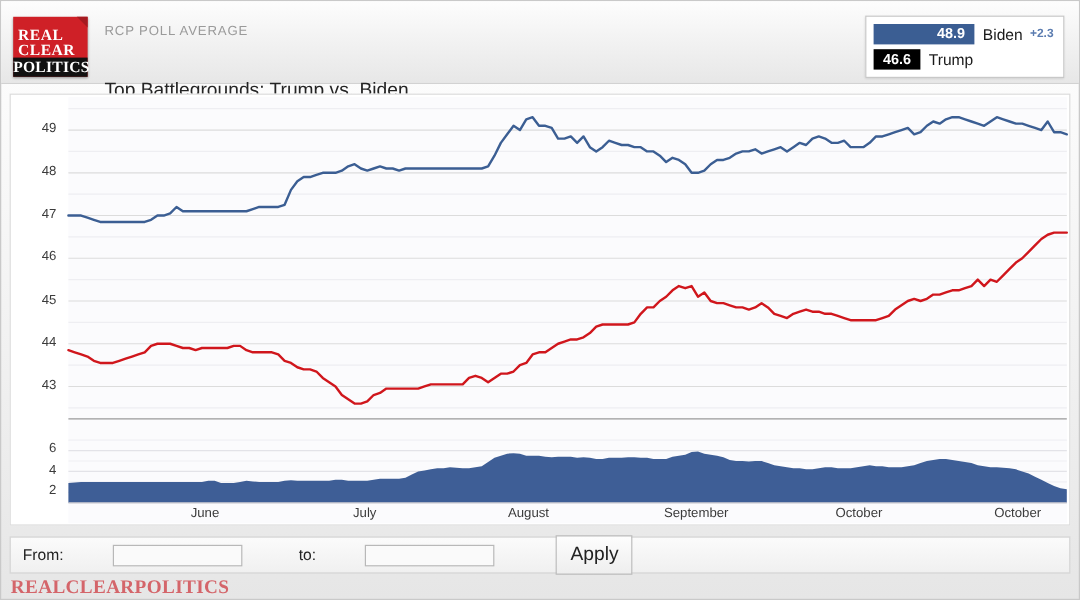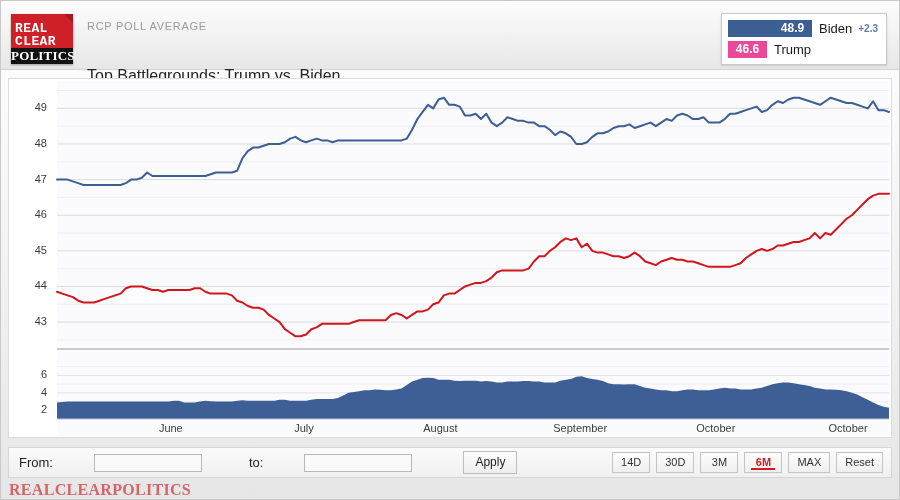--- a/index.html
+++ b/index.html
@@ -51,21 +51,21 @@
     position: absolute;
     right: 0; top: 0;
     width: 0; height: 0;
     border-left: 9px solid transparent;
     border-top: 9px solid #a51a20;
   }
   .logo .l1, .logo .l2 {
     position: absolute;
     left: 4px;
     color: #ffffff;
-    font-family: Liberation Mono, monospace;
+    font-family: Liberation Serif, serif;
     font-weight: 700;
     font-size: 13px;
     letter-spacing: .4px;
     line-height: 13px;
   }
   .logo .l1 { top: 8px; }
   .logo .l2 { top: 21px; }
   .logo .l3 {
     position: absolute;
     left: 0; bottom: 0;
@@ -115,21 +115,21 @@
     display: inline-block;
     min-width: 33px;
     text-align: center;
     color: #ffffff;
     font-size: 12px;
     font-weight: 700;
     padding: 2px 3px;
     line-height: 13px;
   }
   .sw-biden { background: #3b5e93; padding-left: 48px; }
-  .sw-trump { background: #ec4899; }
+  .sw-trump { background: #000000; }
   .cand {
     margin-left: 7px;
     font-size: 13px;
     color: #1a1a1a;
   }
   .delta {
     margin-left: 6px;
     font-size: 10px;
     font-weight: 700;
     color: #5b7cb0;
@@ -203,27 +203,27 @@
     box-sizing: border-box;
     border: 1px solid #b8b8b8;
     background: #fafafa;
     font-family: "Liberation Sans", sans-serif;
     font-size: 11px;
     padding: 0 3px;
     color: #222;
   }
   .apply-btn {
     margin-left: 14px;
-    height: 23px;
+    height: 33px;
     padding: 0 11px;
     box-sizing: border-box;
     border: 1px solid #bdbdbd;
     background: linear-gradient(to bottom, #fdfdfd, #eeeeee);
     font-family: "Liberation Sans", sans-serif;
-    font-size: 12px;
+    font-size: 16px;
     color: #222222;
     cursor: pointer;
     line-height: 19px;
   }
   .range-group {
     position: absolute;
     right: 8px;
     display: flex;
     gap: 6px;
   }
@@ -349,24 +349,16 @@
       <div class="xlabel" style="left: 840.064px;">October</div>
     </div>
 
   <div class="controls">
     <span class="ctl-label">From:</span>
     <input class="date-input" type="text" placeholder="" style="">
     <span class="ctl-label" style="">to:</span>
     <input class="date-input" type="text" placeholder="" style="">
     <button class="apply-btn">Apply</button>
 
-    <div class="range-group" id="range-group">
-        <button class="range-btn">14D</button>
-        <button class="range-btn">30D</button>
-        <button class="range-btn">3M</button>
-        <button class="range-btn active">6M</button>
-        <button class="range-btn">MAX</button>
-        <button class="range-btn">Reset</button>
-      </div>
   </div>
 
   <div class="watermark">REALCLEARPOLITICS</div>
 </div>
 
 </body></html>

